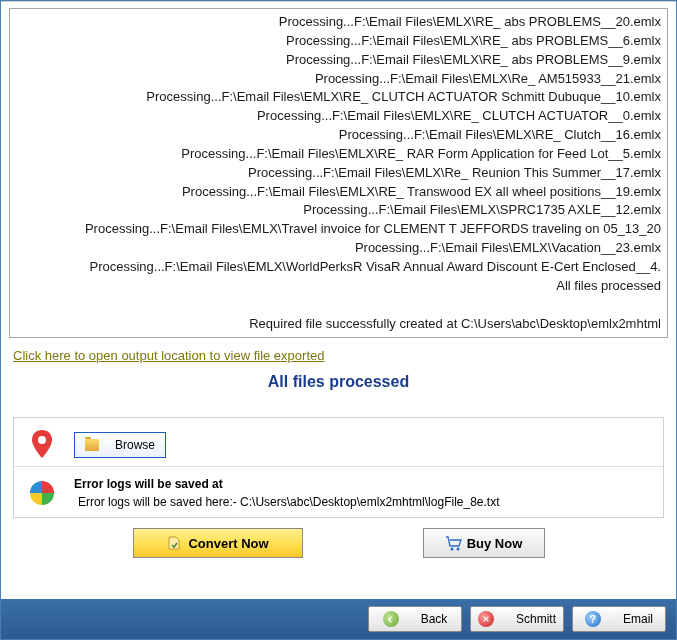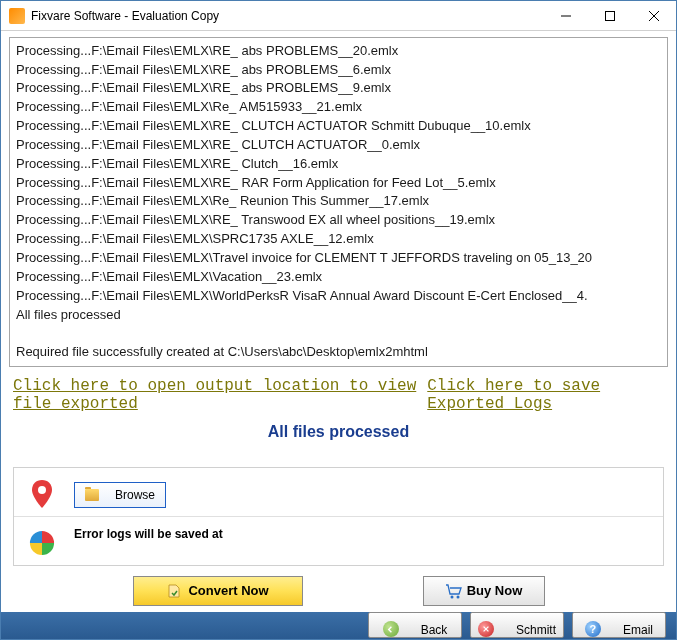--- a/index.html
+++ b/index.html
@@ -7,27 +7,27 @@
   .window { width: 677px; height: 640px; border: 1px solid #4a7db0; display: flex; flex-direction: column; }
   .titlebar { height: 30px; background: #fff; display: flex; align-items: center; padding: 0 0 0 8px; }
   .titlebar .app-icon { width: 16px; height: 16px; margin-right: 6px; background: linear-gradient(135deg, #ff8c00, #ffb84d); border-radius: 2px; }
   .titlebar .title { flex: 1; font-size: 12px; color: #000; }
   .titlebar .win-btns { display: flex; }
   .titlebar .win-btn { width: 44px; height: 29px; display: flex; align-items: center; justify-content: center; color: #000; }
   .titlebar .win-btn svg { width: 10px; height: 10px; }
   .sep { height: 1px; background: #d0d0d0; }
 
   .content { flex: 1; display: flex; flex-direction: column; padding: 6px 8px 0 8px; }
-  .logbox { border: 1px solid #a6a6a6; background: #fff; padding: 4px 6px; height: 330px; overflow-y: scroll; font-size: 13px; color: #1a1a1a; line-height: 1.45; white-space: pre; font-family: "Segoe UI", Tahoma, sans-serif; }
+  .logbox { border: 1px solid #a6a6a6; background: #fff; padding: 4px 6px; height: 330px; overflow-y: scroll; font-size: 13px; color: #1a1a1a; line-height: 1.45; white-space: pre; font-family: "Segoe UI", Tahoma, sans-serif; text-align: right; }
   .logbox::-webkit-scrollbar { width: 17px; }
   .logbox::-webkit-scrollbar-track { background: #f0f0f0; }
   .logbox::-webkit-scrollbar-thumb { background: #c2c2c2; border: 1px solid #aaa; }
   .logbox .line { white-space: nowrap; }
 
-  .link-row { display: flex; padding: 10px 4px 6px 4px; font-size: 16px; font-family: Liberation Mono, monospace; }
+  .link-row { display: flex; justify-content: space-between; padding: 10px 4px 6px 4px; font-size: 13px; }
   .link-row a { color: #7c770a; text-decoration: underline; cursor: pointer; }
 
   .status-msg { text-align: center; font-size: 16px; font-weight: bold; color: #1a3d8f; padding: 4px 0 26px 0; }
 
   .panels-wrap { border: 1px solid #d0d0d0; background: #fff; margin: 0 4px; }
   .panel-row { display: flex; align-items: flex-start; padding: 10px 14px 8px 14px; }
   .panel-row + .panel-row { border-top: 1px solid #e0e0e0; justify-content: center; }
   .panel-icon { width: 28px; height: 28px; margin-right: 18px; margin-top: 2px; flex-shrink: 0; display:flex; align-items:center; justify-content:center; }
   .panel-text { flex: 1; font-size: 12px; color: #000; }
   .panel-text .hline { font-weight: bold; margin-bottom: 4px; }
@@ -38,61 +38,38 @@
   .browse-btn .ficon::before { content:''; position:absolute; top:-2px; left:0; width:6px; height:2px; background:#e0a93a; border-radius:1px 1px 0 0; }
 
   .big-btns { display: flex; justify-content: center; gap: 120px; padding: 10px 0 6px 0; }
   .big-btn { height: 30px; border: 1px solid #8a8a8a; display:flex; align-items:center; justify-content:center; gap:6px; font-size:13px; font-weight:bold; cursor:pointer; padding: 0 14px; }
   .convert-btn { width: 170px; background: linear-gradient(#ffee8f, #ffe155, #f6c92a); color:#000; }
   .convert-btn .cicon { width:16px; height:16px; display:flex; align-items:center; justify-content:center; }
   .buy-btn { width: 122px; background: linear-gradient(#fdfdfd, #e3e3e3); color:#000; }
   .buy-btn .bicon { width:16px; height:14px; }
 
   .footer { height: 40px; background: linear-gradient(#3b6fa7, #2a5a90); display:flex; align-items:center; justify-content:flex-end; padding: 0 10px; gap:8px; }
-  .nav-btn { height: 26px; width: 94px; border: 1px solid #8a8a8a; background: linear-gradient(#fefefe, #e2e2e2); display:flex; align-items:flex-end; justify-content:center; gap:22px; font-size:12px; cursor:pointer; border-radius:2px; }
+  .nav-btn { height: 26px; width: 94px; border: 1px solid #8a8a8a; background: linear-gradient(#fefefe, #e2e2e2); display:flex; align-items:center; justify-content:center; gap:22px; font-size:12px; cursor:pointer; border-radius:2px; }
   .nav-btn .nicon { width:16px; height:16px; border-radius:50%; display:flex; align-items:center; justify-content:center; }
   .ic-back { background: radial-gradient(circle at 35% 35%, #bfe38f, #6aa838); }
   .ic-cancel { background: radial-gradient(circle at 35% 35%, #ff9a9a, #c72020); }
   .ic-help { background: radial-gradient(circle at 35% 35%, #9fd2ff, #1e6ac7); }
 </style>
 </head>
 <body>
 
 <div class="window">
 
-  <div class="titlebar">
-    <div class="app-icon"></div>
-    <div class="title">Fixvare Software - Evaluation Copy</div>
-    <div class="win-btns">
-      <div class="win-btn">
-          <svg viewBox="0 0 10 10">
-            <line x1="0" y1="5" x2="10" y2="5" stroke="currentColor" stroke-width="1"></line>
-          </svg>
-        </div>
-      <div class="win-btn">
-          <svg viewBox="0 0 10 10">
-            <rect x="0.5" y="0.5" width="9" height="9" fill="none" stroke="currentColor" stroke-width="1"></rect>
-          </svg>
-        </div>
-      <div class="win-btn close">
-          <svg viewBox="0 0 10 10">
-            <line x1="0" y1="0" x2="10" y2="10" stroke="currentColor" stroke-width="1"></line>
-            <line x1="10" y1="0" x2="0" y2="10" stroke="currentColor" stroke-width="1"></line>
-          </svg>
-        </div>
-    </div>
-  </div>
   <div class="sep"></div>
 
   <div class="content">
     <div class="logbox" id="logbox"><div class="line">Processing...F:\Email Files\EMLX\RE_ abs PROBLEMS__20.emlx</div><div class="line">Processing...F:\Email Files\EMLX\RE_ abs PROBLEMS__6.emlx</div><div class="line">Processing...F:\Email Files\EMLX\RE_ abs PROBLEMS__9.emlx</div><div class="line">Processing...F:\Email Files\EMLX\Re_ AM515933__21.emlx</div><div class="line">Processing...F:\Email Files\EMLX\RE_ CLUTCH ACTUATOR Schmitt Dubuque__10.emlx</div><div class="line">Processing...F:\Email Files\EMLX\RE_ CLUTCH ACTUATOR__0.emlx</div><div class="line">Processing...F:\Email Files\EMLX\RE_ Clutch__16.emlx</div><div class="line">Processing...F:\Email Files\EMLX\RE_ RAR Form Application for Feed Lot__5.emlx</div><div class="line">Processing...F:\Email Files\EMLX\Re_ Reunion This Summer__17.emlx</div><div class="line">Processing...F:\Email Files\EMLX\RE_ Transwood EX all wheel positions__19.emlx</div><div class="line">Processing...F:\Email Files\EMLX\SPRC1735 AXLE__12.emlx</div><div class="line">Processing...F:\Email Files\EMLX\Travel invoice for CLEMENT T JEFFORDS traveling on 05_13_20</div><div class="line">Processing...F:\Email Files\EMLX\Vacation__23.emlx</div><div class="line">Processing...F:\Email Files\EMLX\WorldPerksR VisaR Annual Award Discount E-Cert Enclosed__4.</div><div class="line">All files processed</div><div class="line">&nbsp;</div><div class="line">Required file successfully created at C:\Users\abc\Desktop\emlx2mhtml</div></div>
 
     <div class="link-row">
       <a>Click here to open output location to view file exported</a>
-      <a>Click here to save Exported Logs</a>
     </div>
 
     <div class="status-msg">All files processed</div>
 
     <div class="panels-wrap">
       <div class="panel-row">
         <div class="panel-icon">
           <svg viewBox="0 0 24 28" width="24" height="28">
               <path d="M12 0C6 0 2 4 2 10c0 7 10 18 10 18s10-11 10-18C22 4 18 0 12 0z" fill="#e43b3b"></path>
               <circle cx="12" cy="10" r="4" fill="#fff"></circle>
@@ -107,20 +84,21 @@
         <div class="panel-icon">
           <svg viewBox="0 0 28 28" width="26" height="26">
             <path d="M14 14 L14 1 A13 13 0 0 1 27 14 Z" fill="#e43b3b"></path>
             <path d="M14 14 L27 14 A13 13 0 0 1 14 27 Z" fill="#3bb44a"></path>
             <path d="M14 14 L14 27 A13 13 0 0 1 1 14 Z" fill="#f6c92a"></path>
             <path d="M14 14 L1 14 A13 13 0 0 1 14 1 Z" fill="#2a8fd6"></path>
           </svg>
         </div>
         <div class="panel-text">
           <div class="hline">Error logs will be saved at</div>
+          <div class="sline">Error logs will be saved here:- C:\Users\abc\Desktop\emlx2mhtml\logFile_8e.txt</div>
         </div>
       </div>
     </div>
 
     <div class="big-btns">
       <button class="big-btn convert-btn">
         <span class="cicon">
           <svg viewBox="0 0 16 16" width="16" height="16">
               <path d="M3 2h7l3 3v9H3z" fill="#ffe9a6" stroke="#b58a1e" stroke-width="0.8"></path>
               <path d="M6 10l2 2 3-4" fill="none" stroke="#3a8a2f" stroke-width="1.5"></path>

